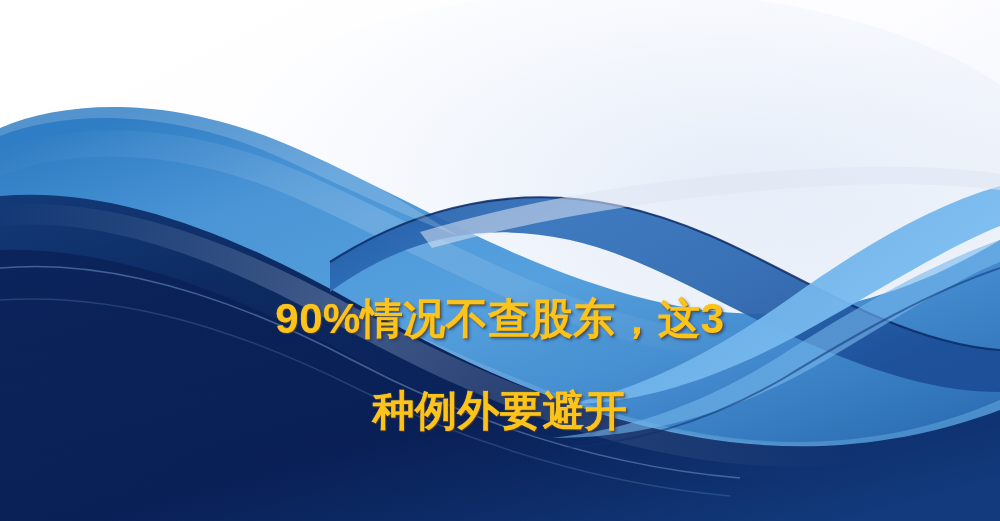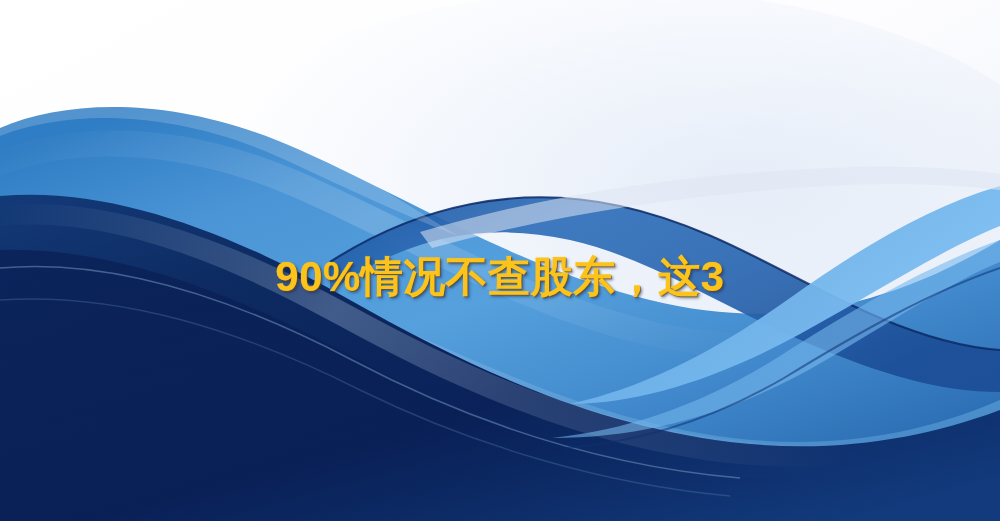--- a/index.html
+++ b/index.html
@@ -44,20 +44,21 @@
     font-weight: bold;
     font-size: 42px;
     line-height: 50px;
     letter-spacing: 0.5px;
     color: #fcc31b;
     text-shadow:
        1px 1px 0 rgba(120, 70, 0, 0.55),
        2px 2px 3px rgba(20, 40, 90, 0.55),
        0 0 1px rgba(255, 215, 60, 0.9);
     white-space: nowrap;
+    margin-top: 42px;
   }
 </style>
 </head>
 <body>
 
 <div class="banner">
 
   <svg class="banner-bg" viewBox="0 0 1000 521" preserveAspectRatio="none" xmlns="http://www.w3.org/2000/svg">
     <defs>
 
@@ -169,15 +170,16 @@
 
     <path d="M0,126 C70,97 182,95 302,148 C360,174 410,206 458,236
              C400,214 346,188 290,162 C180,110 72,108 0,136 Z" fill="#ffffff" opacity="0.18"></path>
 
     <path d="M420,232 C540,196 680,174 830,168 C900,165 960,168 1000,174
              L1000,190 C950,184 890,182 828,186 C686,194 548,216 432,248 Z" fill="#dfe6f3" opacity="0.55"></path>
   </svg>
 
   <div class="headline">
     <span class="headline-line">90%情况不查股东，这3</span>
+    <span class="headline-line">种例外要避开</span>
   </div>
 
 </div>
 
 </body></html>

